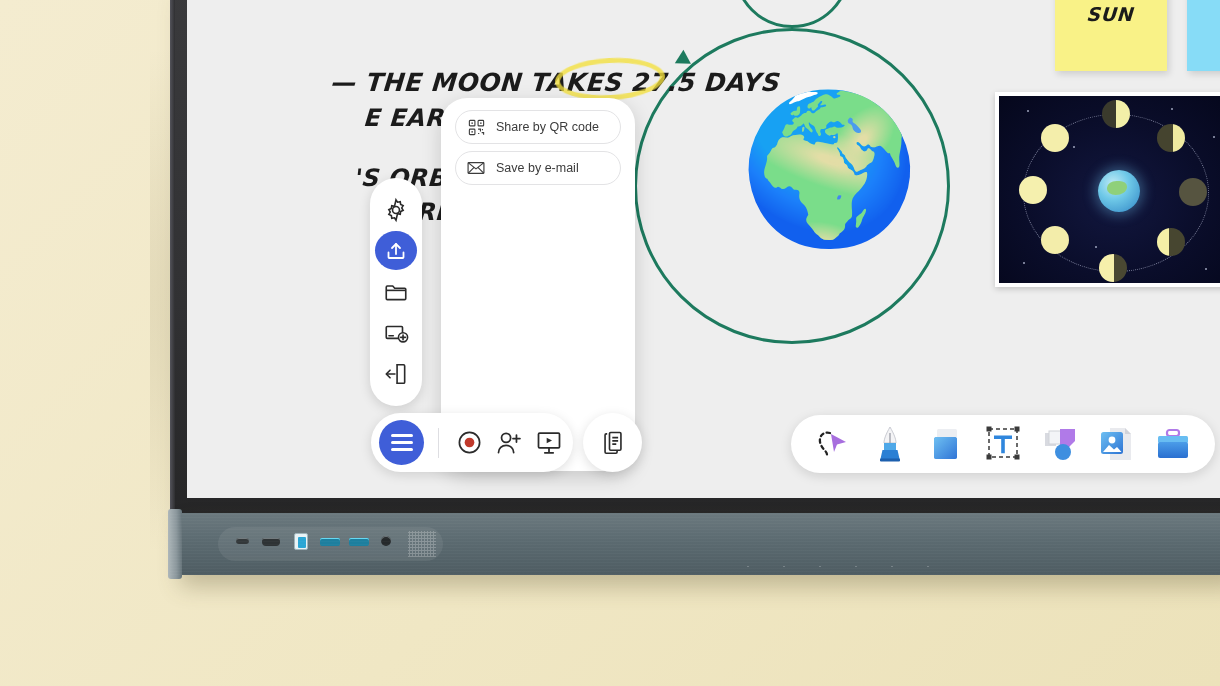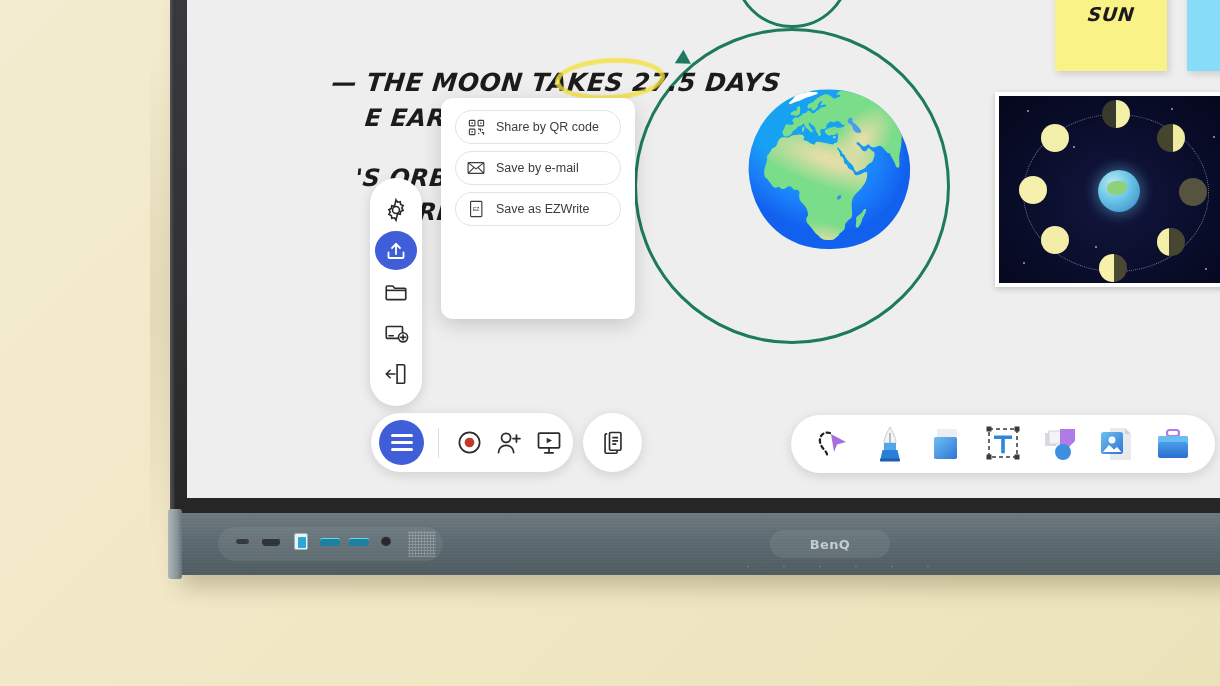--- a/index.html
+++ b/index.html
@@ -186,22 +186,22 @@
   }
   .side-btn{
     width:42px; height:42px; border-radius:50%;
     display:flex; align-items:center; justify-content:center;
     cursor:pointer;
   }
   .side-btn.active{ background:#3f5ed8; }
 
   
   #share-popup{
-    position:absolute; left:254px; top:98px; width:194px; height:221px;
-    background:#ffffff; border-radius:12px;
+    position:absolute; left:254px; top:98px; width:194px; height:373px;
+    background:#ffffff; border-radius:26px;
     box-shadow: 0 6px 20px rgba(0,0,0,.16);
     padding:12px 14px;
     display:flex; flex-direction:column; gap:7px;
   }
   .share-item{
     height:34px; border:1px solid #e3e3e5; border-radius:17px;
     display:flex; align-items:center; gap:10px; padding-left:10px;
     cursor:pointer; background:#fff;
   }
   .share-label{ font-size:12.5px; color:#3c3c3c; }
@@ -362,29 +362,20 @@
             <rect x="2.5" y="5.5" width="19" height="13" rx="1"></rect>
             <path d="M2.5 5.5L12 13l9.5-7.5M2.5 18.5L9.4 11.6M21.5 18.5L14.6 11.6"></path>
           </svg>
         </span>
         <span class="share-label">Save by e-mail</span>
       </div>
 
 
 
 
-      <div class="share-item">
-        <span class="share-ico">
-          <svg width="20" height="20" viewBox="0 0 24 24" fill="none" stroke="#3c3c3c" stroke-width="1.4" stroke-linejoin="round">
-            <rect x="5.5" y="2.8" width="13.5" height="18.4" rx="1"></rect>
-            <text x="12.2" y="14.6" font-size="6" fill="#3c3c3c" stroke="none" text-anchor="middle" font-family="Liberation Sans, sans-serif">EZ</text>
-          </svg>
-        </span>
-        <span class="share-label">Save as EZWrite</span>
-      </div>
     </div>
 
     <div id="bottom-left-bar">
       <div id="menu-circle">
         <i></i>
         <i></i>
         <i></i>
       </div>
       <div id="bl-divider"></div>
 
@@ -513,17 +504,14 @@
   <div id="chin-left-cap"></div>
   <div id="port-panel">
     <div class="port" id="usbc"></div>
     <div class="port" id="hdmi"></div>
     <div class="port" id="usb-hi"></div>
     <div class="port" id="usb1"></div>
     <div class="port" id="usb2"></div>
     <div class="port" id="jack"></div>
     <div class="port" id="grille"></div>
   </div>
-  <div id="benq-pill">
-    <span id="benq-text">BenQ</span>
-  </div>
   <div id="chin-dots"></div>
 </div>
 
 </body></html>

